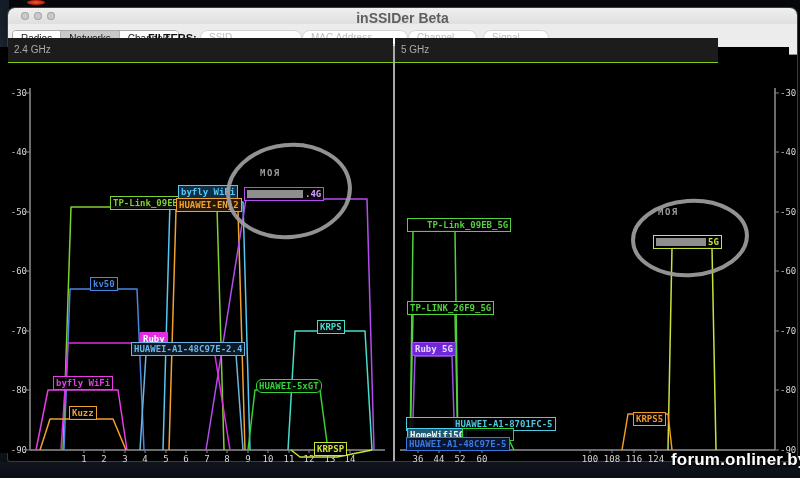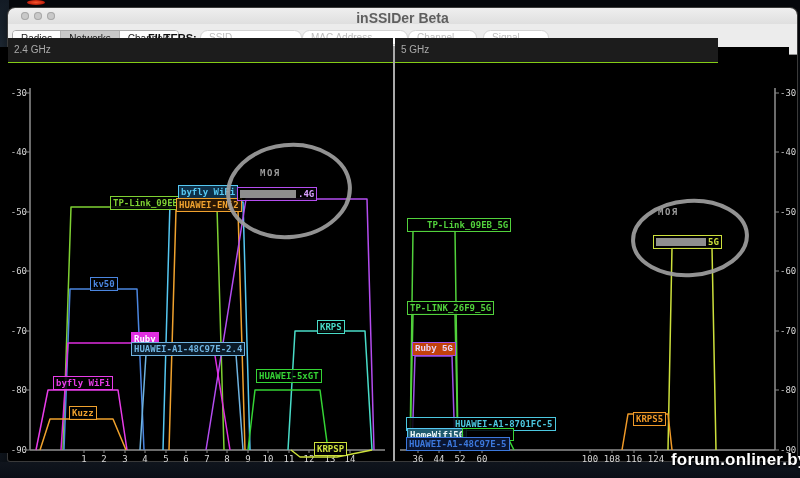--- a/index.html
+++ b/index.html
@@ -187,32 +187,32 @@
       <polyline points="407,450 410,441 462,441 465,450" fill="none" stroke="#56c8f2" stroke-width="1.5" stroke-linejoin="round"></polyline>
       <polyline points="412,450 415,438 508,438 514,450" fill="none" stroke="#35d435" stroke-width="1.5" stroke-linejoin="round"></polyline>
       <polyline points="408,450 411,444 459,444 462,450" fill="none" stroke="#3c78dc" stroke-width="1.5" stroke-linejoin="round"></polyline>
       <polyline points="668,450 672,248 712,248 716,450" fill="none" stroke="#cde03c" stroke-width="1.5" stroke-linejoin="round"></polyline>
       <polyline points="622,450 628,414 668,414 672,450" fill="none" stroke="#f09a28" stroke-width="1.5" stroke-linejoin="round"></polyline>
     </svg>
   <div id="labels">
       <div class="nlabel" style="left: 110px; top: 196px; border-color: rgb(127, 209, 51); color: rgb(127, 209, 51);">TP-Link_09EB</div>
       <div class="nlabel" style="left: 178px; top: 185px; border-color: rgb(86, 200, 242); color: rgb(86, 200, 242); background: rgb(14, 47, 71);">byfly WiFi</div>
       <div class="nlabel" style="left: 176px; top: 198px; border-color: rgb(240, 162, 46); color: rgb(240, 162, 46); background: rgb(42, 24, 4);">HUAWEI-ENj2</div>
-      <div class="nlabel" style="left: 237px; top: 187px; border-color: rgb(180, 77, 240); color: rgb(217, 160, 255);"><span class="censor" style="width: 56px;"></span><span>.4G</span></div>
+      <div class="nlabel" style="left: 244px; top: 187px; border-color: rgb(180, 77, 240); color: rgb(217, 160, 255);"><span class="censor" style="width: 56px;"></span><span>.4G</span></div>
       <div class="nlabel" style="left: 90px; top: 277px; border-color: rgb(75, 134, 224); color: rgb(75, 134, 224);">kv50</div>
-      <div class="nlabel" style="left: 131px; top: 332px; border-color: rgb(224, 46, 224); color: rgb(255, 255, 255); background: rgb(224, 46, 224);">Ruby</div>
+      <div class="nlabel" style="left: 140px; top: 332px; border-color: rgb(224, 46, 224); color: rgb(255, 255, 255); background: rgb(224, 46, 224);">Ruby</div>
       <div class="nlabel" style="left: 131px; top: 342px; border-color: rgb(111, 179, 224); color: rgb(111, 179, 224); background: rgb(10, 26, 40);">HUAWEI-A1-48C97E-2.4</div>
       <div class="nlabel" style="left: 317px; top: 320px; border-color: rgb(73, 220, 200); color: rgb(73, 220, 200);">KRPS</div>
       <div class="nlabel" style="left: 53px; top: 376px; border-color: rgb(232, 60, 232); color: rgb(232, 60, 232);">byfly WiFi</div>
       <div class="nlabel" style="left: 69px; top: 406px; border-color: rgb(240, 162, 46); color: rgb(240, 162, 46);">Kuzz</div>
-      <div class="nlabel" style="left: 256px; top: 369px; border-color: rgb(53, 212, 53); color: rgb(53, 212, 53);">HUAWEI-5xGT</div>
+      <div class="nlabel" style="left: 256px; top: 379px; border-color: rgb(53, 212, 53); color: rgb(53, 212, 53); border-radius: 6px;">HUAWEI-5xGT</div>
       <div class="nlabel" style="left: 314px; top: 442px; border-color: rgb(205, 224, 60); color: rgb(205, 224, 60);">KRPSP</div>
       <div class="nlabel" style="left: 407px; top: 218px; border-color: rgb(82, 210, 60); color: rgb(82, 210, 60); padding-left: 19px;">TP-Link_09EB_5G</div>
       <div class="nlabel" style="left: 407px; top: 301px; border-color: rgb(82, 210, 60); color: rgb(82, 210, 60);">TP-LINK_26F9_5G</div>
-      <div class="nlabel" style="left: 412px; top: 342px; border-color: rgb(160, 80, 232); color: rgb(234, 214, 255); background: #c2410c; font-family: Liberation Mono, monospace;">Ruby 5G</div>
+      <div class="nlabel" style="left: 412px; top: 342px; border-color: rgb(160, 80, 232); color: rgb(234, 214, 255); background: #6d28d9;">Ruby 5G</div>
       <div class="nlabel" style="left: 406px; top: 417px; border-color: rgb(76, 200, 224); color: rgb(76, 200, 224); padding-left: 48px;">HUAWEI-A1-8701FC-5</div>
       <div class="nlabel" style="left: 407px; top: 428px; border-color: rgb(86, 200, 242); color: rgb(238, 246, 248); background: rgb(31, 90, 110);">HomeWifi5G</div>
       <div class="nlabel" style="left: 462px; top: 428px; border-color: rgb(53, 212, 53); color: rgb(53, 212, 53); width: 46px; height: 9px;"></div>
       <div class="nlabel" style="left: 406px; top: 437px; border-color: rgb(60, 120, 220); color: rgb(60, 120, 220); background: rgb(10, 21, 48);">HUAWEI-A1-48C97E-5</div>
       <div class="nlabel" style="left: 653px; top: 235px; border-color: rgb(205, 224, 60); color: rgb(205, 224, 60);"><span class="censor" style="width: 50px;"></span><span>5G</span></div>
       <div class="nlabel" style="left: 633px; top: 412px; border-color: rgb(240, 154, 40); color: rgb(240, 154, 40);">KRPS5</div>
     </div>
   <svg class="layer" id="annot-svg">
       <ellipse cx="289" cy="191" rx="61" ry="46" class="hand" transform="rotate(-6 289 191)"></ellipse>
       <ellipse cx="690" cy="238" rx="57" ry="37" class="hand" transform="rotate(-4 690 238)"></ellipse>

